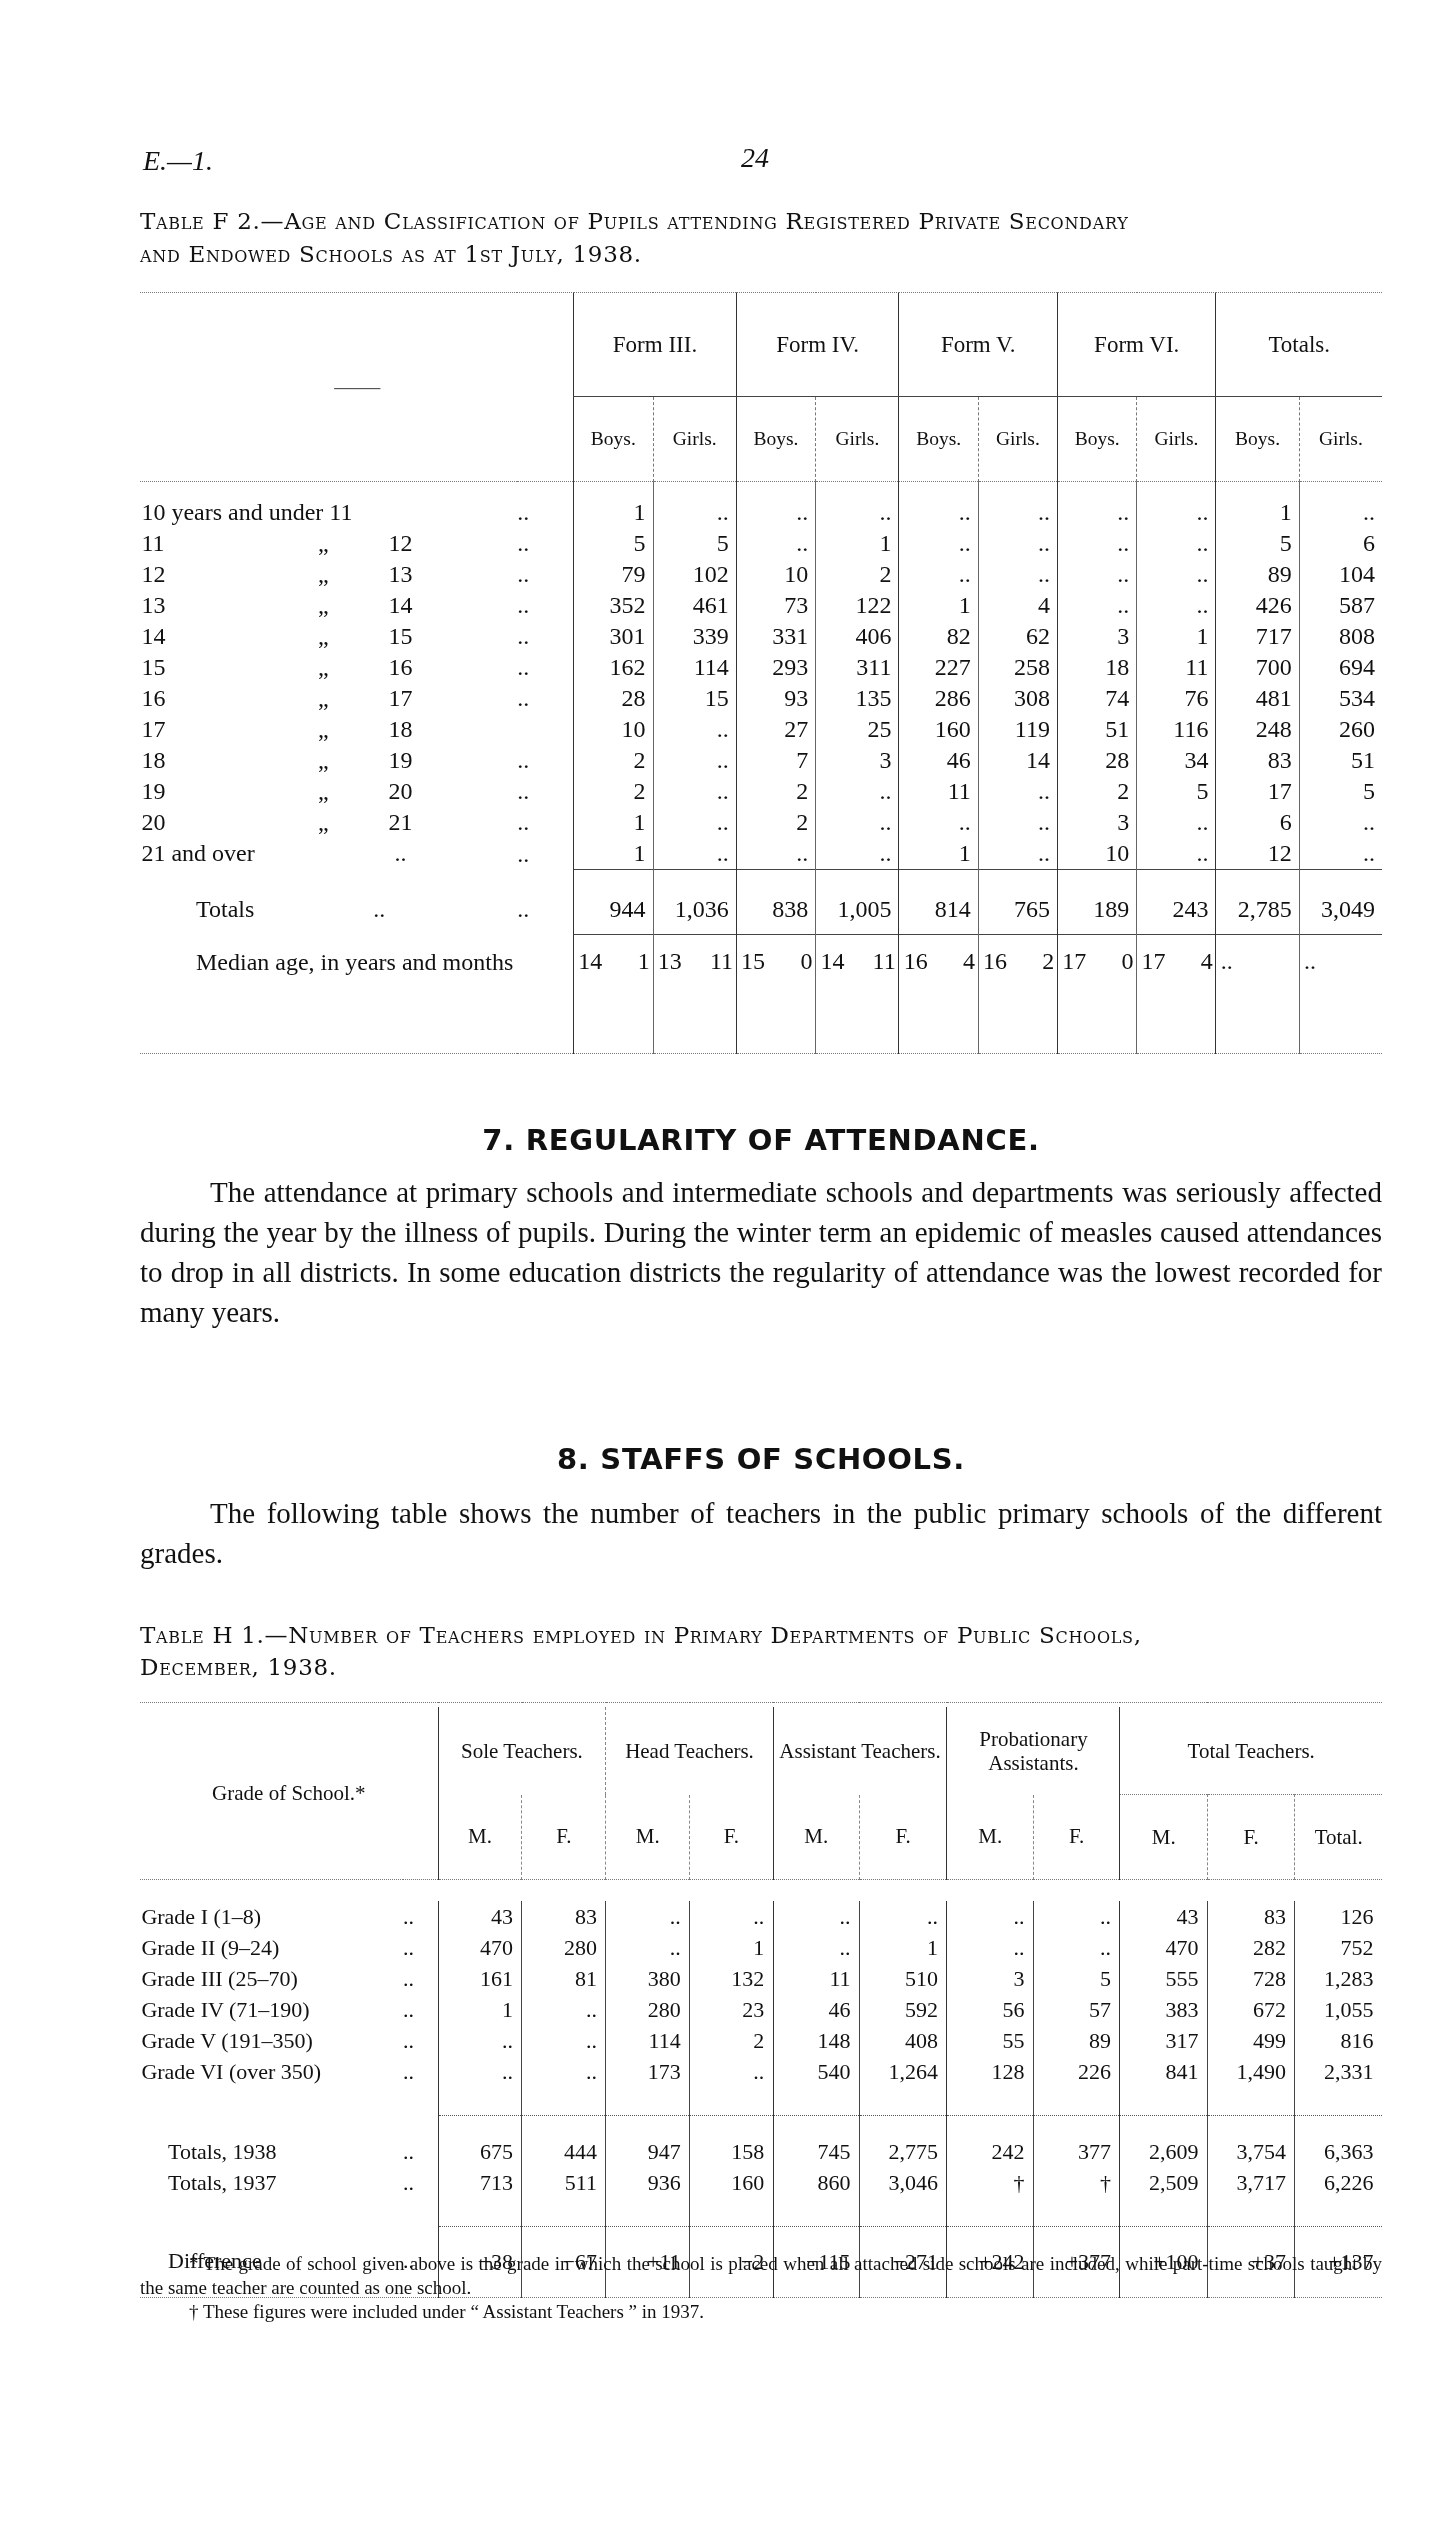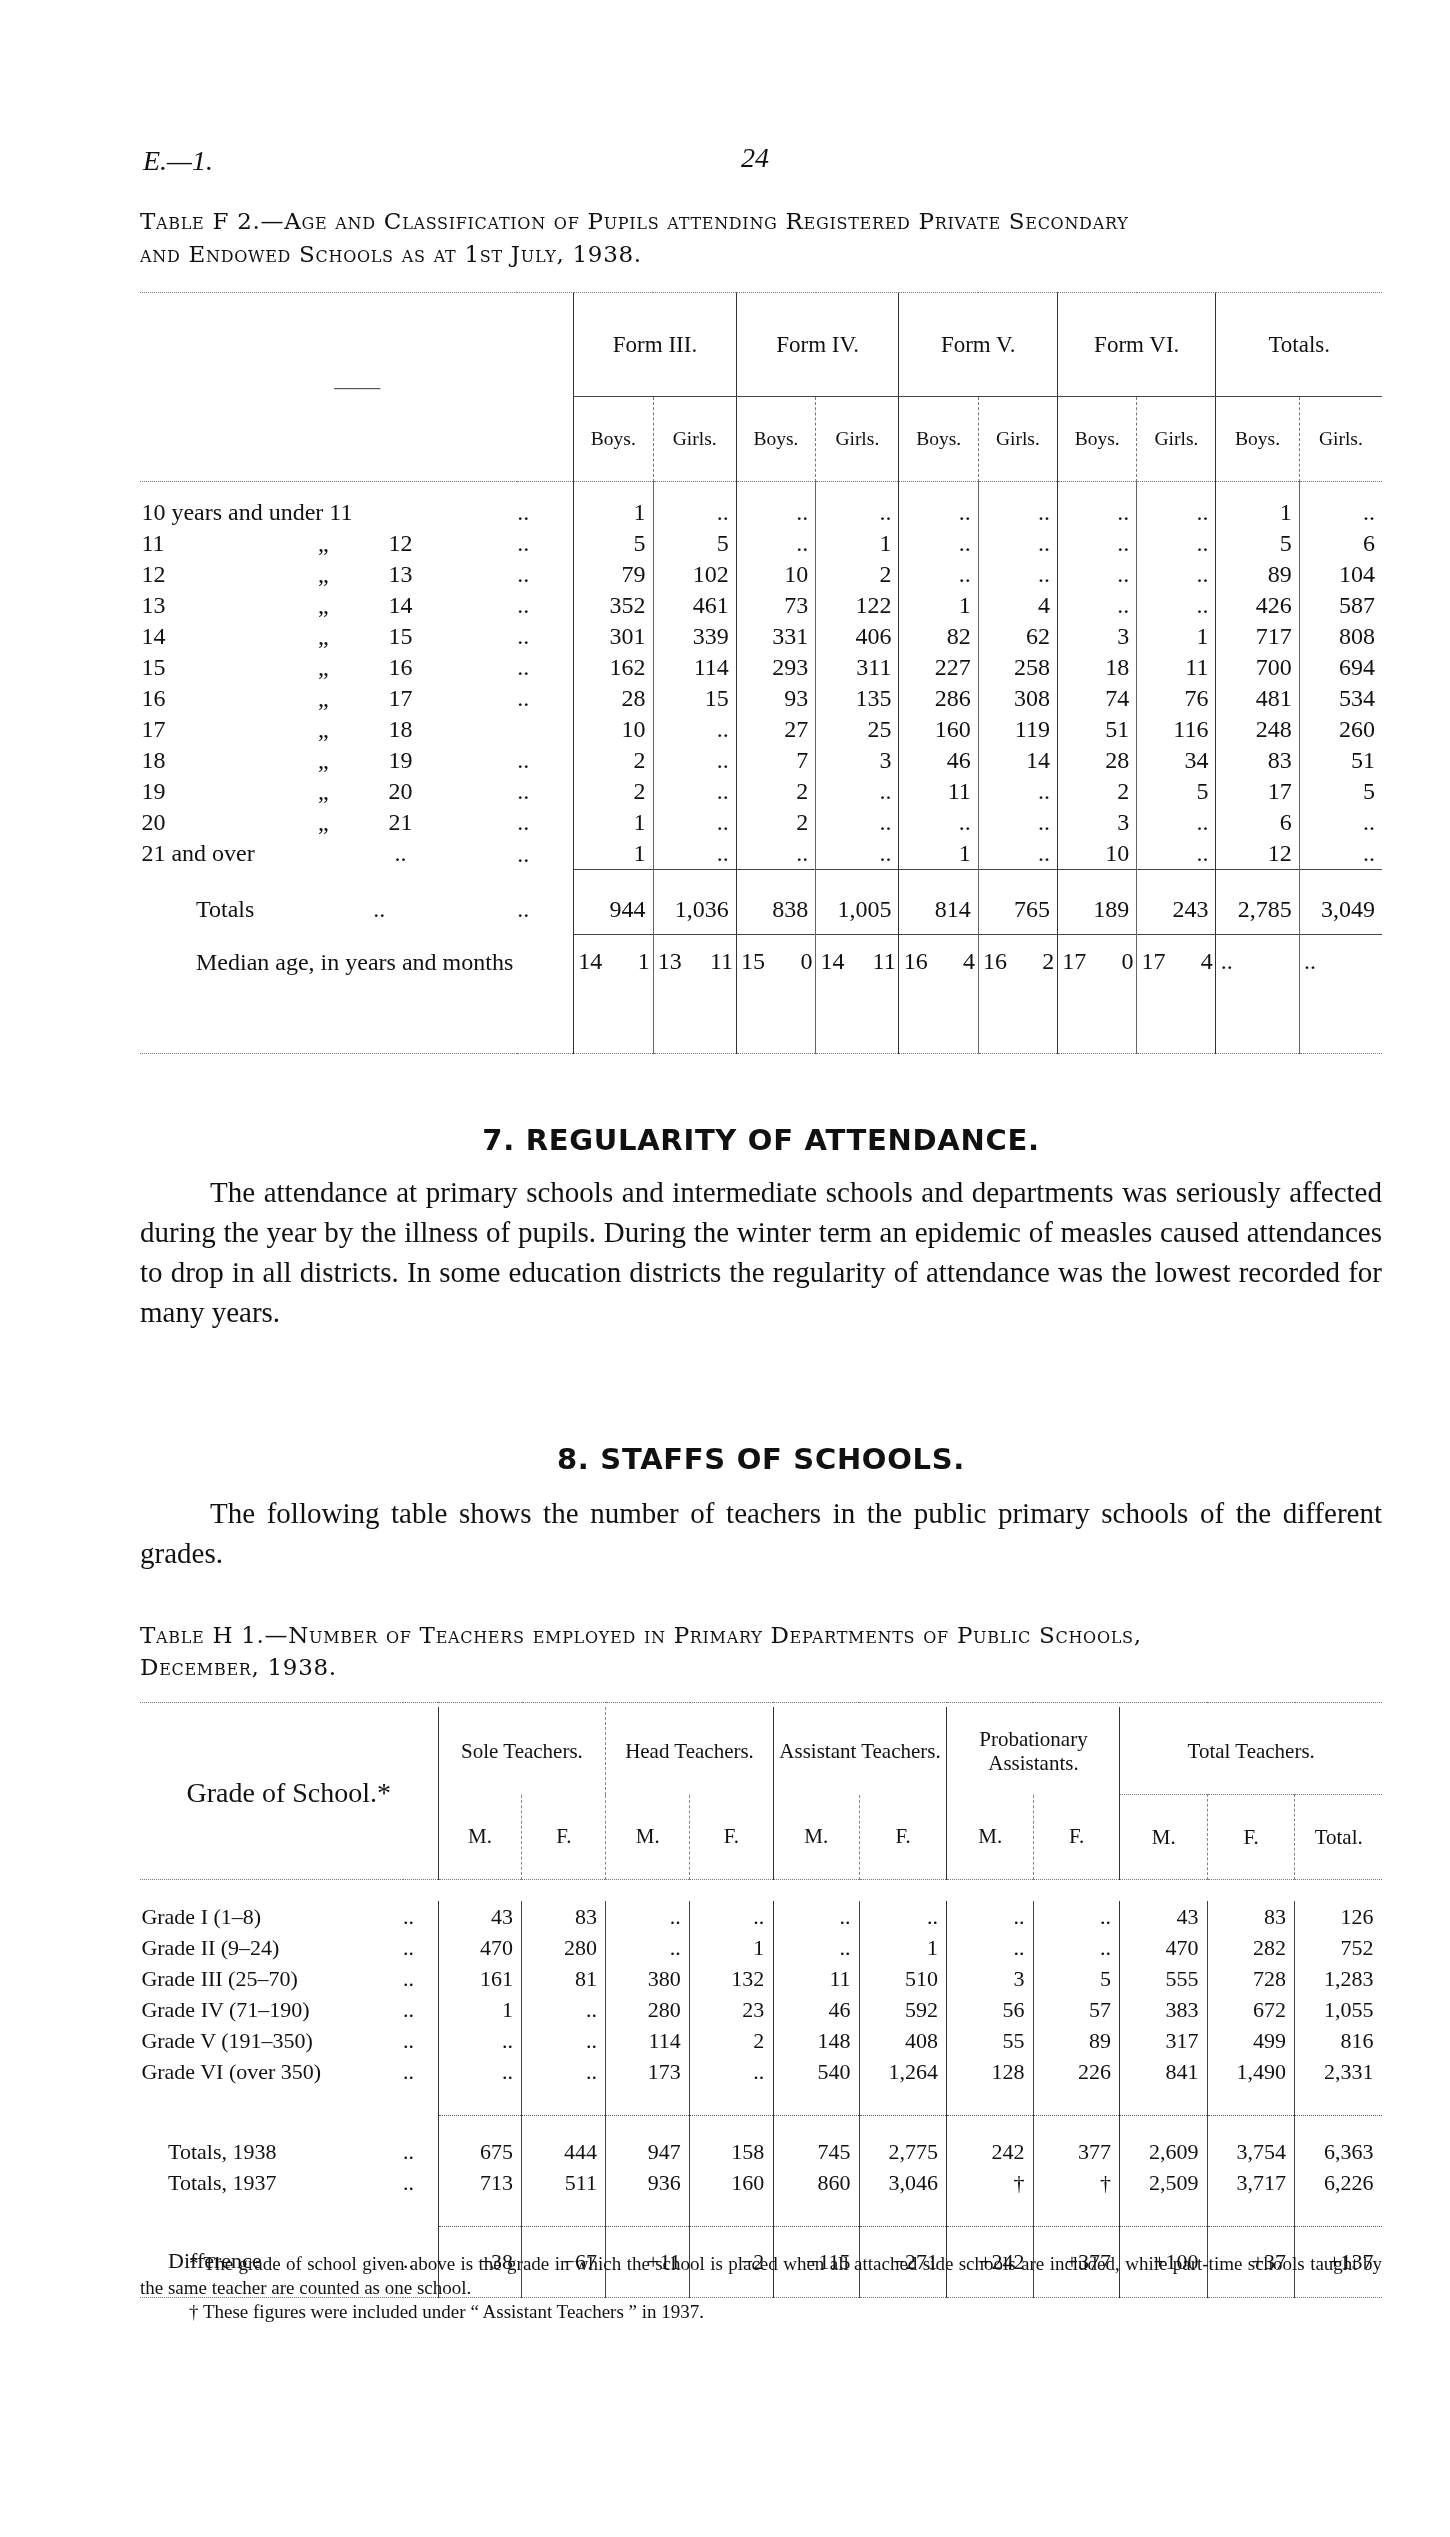--- a/index.html
+++ b/index.html
@@ -42,21 +42,21 @@
   
   .section-head { left: 140px; width: 1242px; text-align: center; font-family: "DejaVu Sans", "Liberation Sans", sans-serif; font-weight: bold; font-size: 29px; letter-spacing: 0.7px; }
   .para { left: 140px; width: 1242px; font-size: 29px; line-height: 40px; text-align: justify; font-family: "Liberation Serif", "DejaVu Serif", serif; }
   .para .indent { display: inline-block; width: 70px; }
 
   
   #tableH1 { left: 140px; top: 1702px; width: 1242px; font-size: 22px; }
   #tableH1 .topline td { border-top: 1.4px dotted #777; height: 4.2px; }
   #tableH1 thead th { font-size: 21px; vertical-align: middle; }
   #tableH1 thead .grp { height: 87px; border-left: 1.4px solid #333; line-height: 24px; }
-  #tableH1 thead .gradehead { width: 307px; text-align: center; font-size: 28px; }
+  #tableH1 thead .gradehead { width: 307px; text-align: center; font-size: 21px; }
   #tableH1 thead .mf { height: 84px; border-left: 0.7px dashed #888; }
   #tableH1 thead .mf.first { border-left: 1.4px solid #333; }
   #tableH1 thead .tl-under { border-top: 1.4px dotted #777; }
   #tableH1 td.lbl { text-align: left; padding-left: 1.4px; width: 279px; }
   #tableH1 td.dots { width: 42px; text-align: left; }
   #tableH1 td.num { width: 87px; text-align: right; padding-right: 8.4px; border-left: 0.7px solid #444; }
   #tableH1 td.num.major { border-left: 1.4px solid #333; margin-left: 48px; }
   #tableH1 .head-sep td { border-top: 1.4px dotted #777; height: 21px; }
   #tableH1 tbody.rows td { height: 31px; line-height: 31px; }
   #tableH1 .gap td { height: 28px; }

